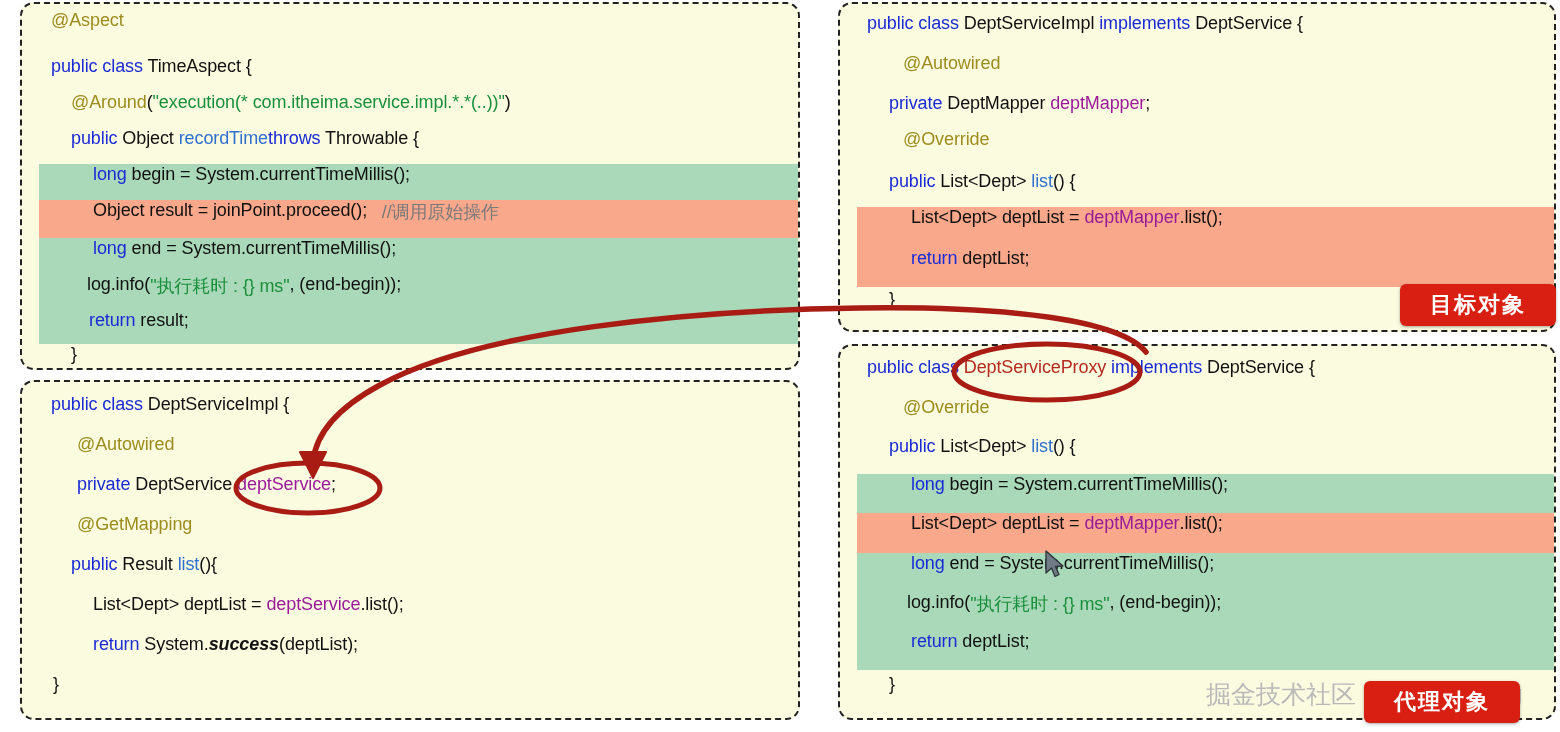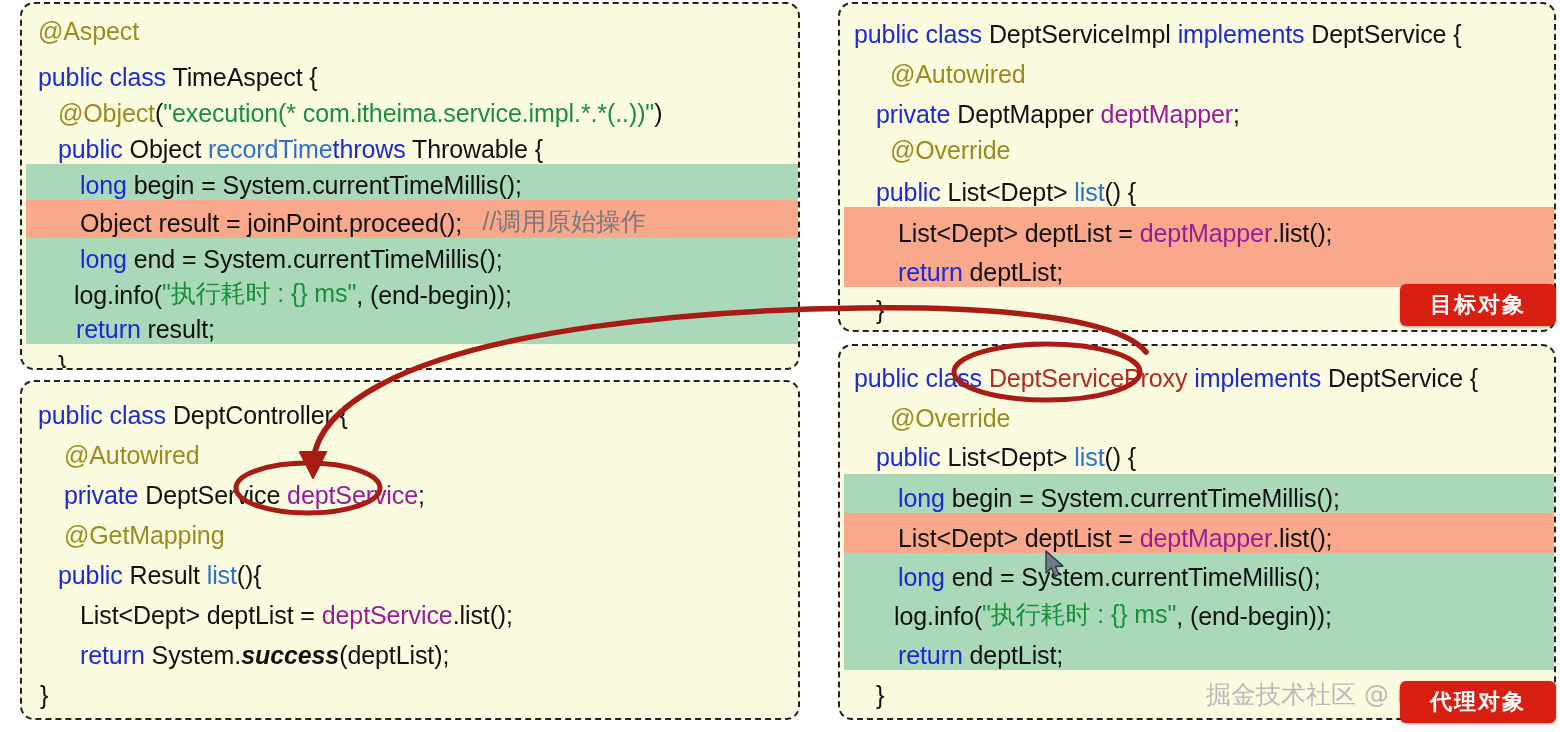--- a/index.html
+++ b/index.html
@@ -21,26 +21,26 @@
     overflow:hidden;
     box-sizing:border-box;
   }
   .code{
     position:relative;
     width:100%;height:100%;
     box-sizing:border-box;
   }
   .line{
     position:absolute;
-    left:4px;right:0;
+    left:17px;right:0;
     height:36px;
     display:flex;
-    align-items:flex-end;
+    align-items:flex-start;
     white-space:pre;
-    font-size:25px;
+    font-size:18px;
     color:#111;
     letter-spacing:-0.1px;
   }
   .line .ind{display:inline-block;}
   .hl-green{background:#a9d9b9;}
   .hl-salmon{background:#f9a88c;}
 
   
   .kw{color:#1a2ad6;}          
   .ann{color:#9c8c1e;}         
@@ -86,21 +86,21 @@
 
       <div class="line" style="top:6px;">
         <span class="ind" style="width:12px;"></span><span class="ann">@Aspect</span>
       </div>
 
       <div class="line" style="top:52px;">
         <span class="ind" style="width:12px;"></span><span class="kw">public class</span><span class="plain"> TimeAspect {</span>
       </div>
 
       <div class="line" style="top:88px;">
-        <span class="ind" style="width:32px;"></span><span class="ann">@Object</span><span class="plain">(</span><span class="str">"execution(* com.itheima.service.impl.*.*(..))"</span><span class="plain">)</span>
+        <span class="ind" style="width:32px;"></span><span class="ann">@Around</span><span class="plain">(</span><span class="str">"execution(* com.itheima.service.impl.*.*(..))"</span><span class="plain">)</span>
       </div>
 
       <div class="line" style="top:124px;">
         <span class="ind" style="width:32px;"></span><span class="kw">public</span><span class="plain"> Object </span><span class="fn">recordTime</span><span class="kw">throws</span><span class="plain"> Throwable {</span>
       </div>
 
       <div class="line hl-green" style="top:160px;height:36px;">
         <span class="ind" style="width:54px;"></span><span class="kw">long</span><span class="plain"> begin = System.currentTimeMillis();</span>
       </div>
 
@@ -124,21 +124,21 @@
         <span class="ind" style="width:32px;"></span><span class="plain">}</span>
       </div>
 
     </div>
   </div>
 
   <div class="panel" style="left:20px;top:380px;width:780px;height:340px;">
     <div class="code">
 
       <div class="line" style="top:12px;">
-        <span class="ind" style="width:12px;"></span><span class="kw">public class</span><span class="plain"> DeptController {</span>
+        <span class="ind" style="width:12px;"></span><span class="kw">public class</span><span class="plain"> DeptServiceImpl {</span>
       </div>
 
       <div class="line" style="top:52px;">
         <span class="ind" style="width:38px;"></span><span class="ann">@Autowired</span>
       </div>
 
       <div class="line" style="top:92px;">
         <span class="ind" style="width:38px;"></span><span class="kw">private</span><span class="plain"> DeptService </span><span class="fld">deptService</span><span class="plain">;</span>
       </div>
 
@@ -242,21 +242,21 @@
         <span class="ind" style="width:32px;"></span><span class="plain">}</span>
       </div>
 
     </div>
   </div>
 
   <div class="watermark" style="left:1206px;top:678px;">掘金技术社区 @ normaling</div>
 
   <div class="badge" style="left:1400px;top:284px;width:156px;height:42px;">目标对象</div>
 
-  <div class="badge" style="left:1400px;top:681px;width:156px;height:42px;">代理对象</div>
+  <div class="badge" style="left:1364px;top:681px;width:156px;height:42px;">代理对象</div>
 
   <svg class="ovl" viewBox="0 0 1560 732" xmlns="http://www.w3.org/2000/svg">
 
     <g>
       <path d="M 1146,352 C 1120,320 1010,306 860,308
                C 690,310 480,330 380,385
                C 330,412 315,440 313,462" fill="none" stroke="#a81c14" stroke-width="5.5" stroke-linecap="round"></path>
       <path d="M 300,452 L 313,478 L 326,452 Z" fill="#a81c14" stroke="#a81c14" stroke-width="2" stroke-linejoin="round"></path>
     </g>
 

